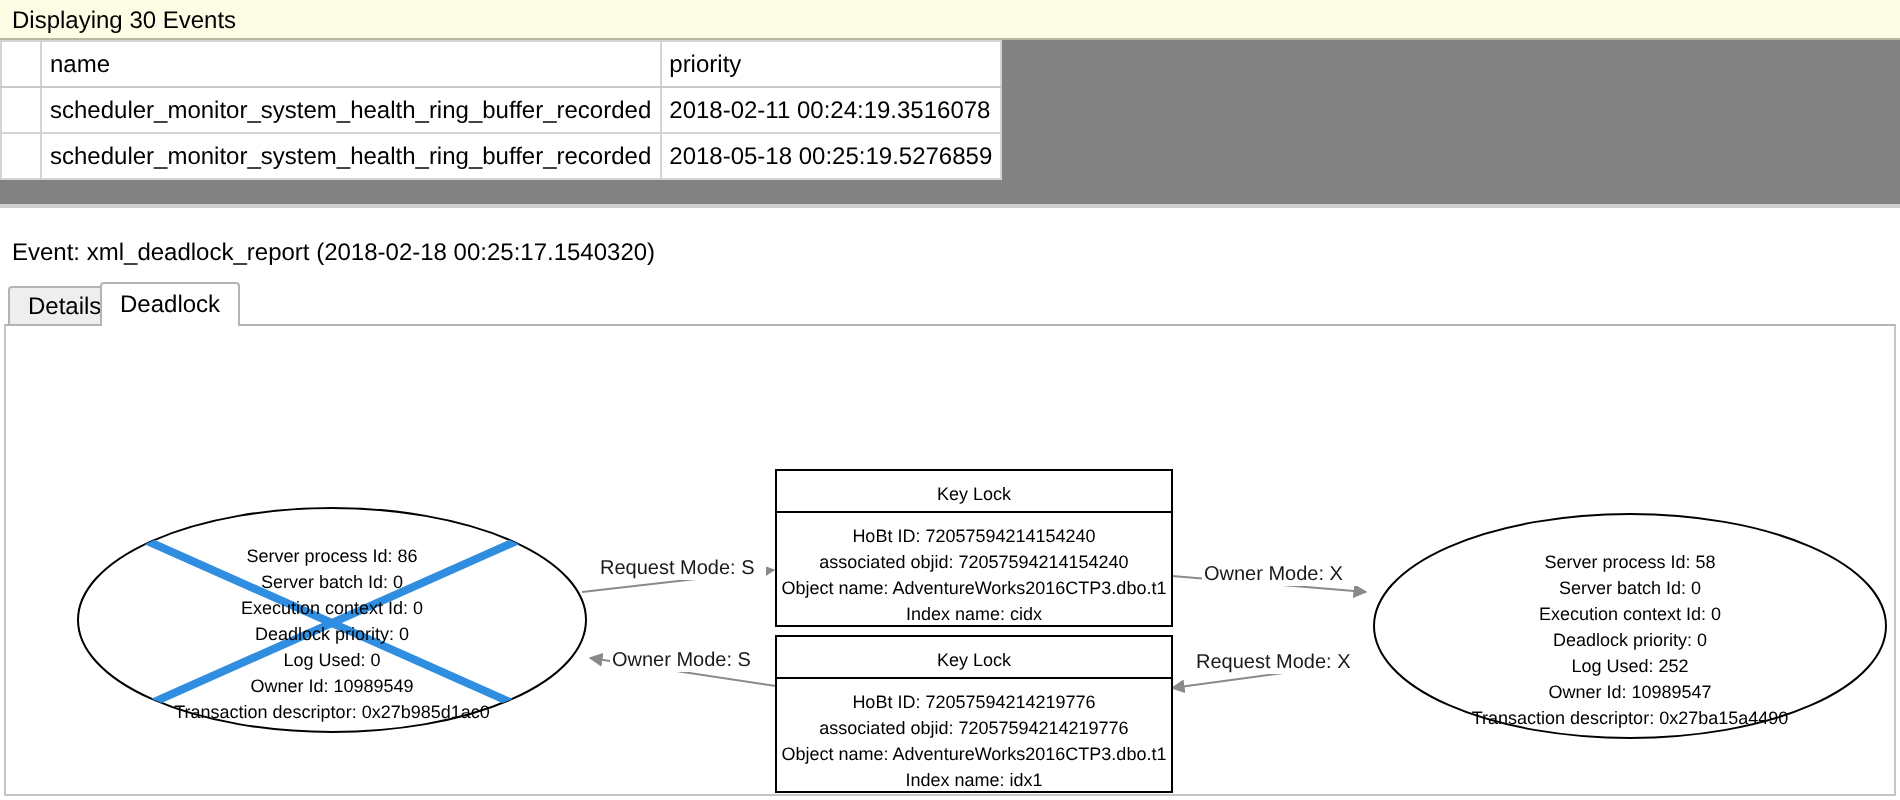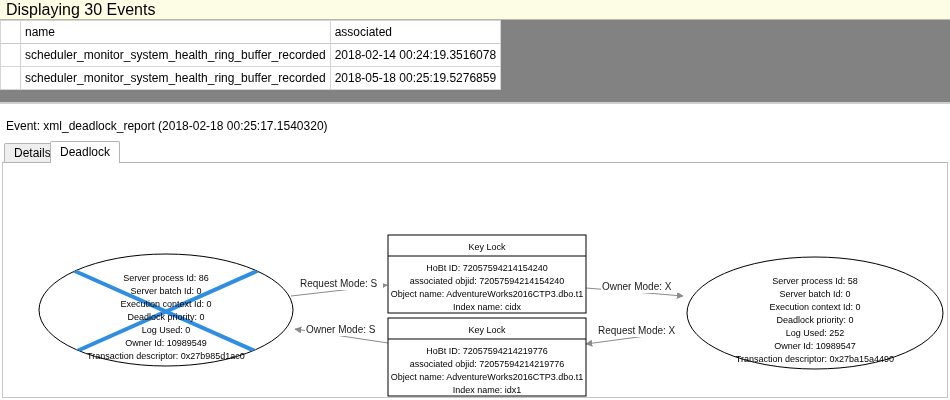--- a/index.html
+++ b/index.html
@@ -11,21 +11,21 @@
     -webkit-font-smoothing:none;
   }
   .app{position:relative;width:950px;height:400px;}
 
   
   .info-bar{
     position:absolute;left:0;top:0;width:950px;height:20px;
     background:#fdfce5;border-bottom:1px solid #b9b9a0;
     display:flex;align-items:center;box-sizing:border-box;padding-left:6px;
   }
-  .info-bar span{font-size:16px;color:#000;}
+  .info-bar span{font-size:12px;color:#000;}
 
   
   .grid-wrap{
     position:absolute;left:0;top:20px;width:950px;height:84px;
     background:#828282;box-sizing:border-box;
     border-bottom:2px solid #cfcfcf;
   }
   table.grid{
     border-collapse:collapse;table-layout:fixed;
     background:#ffffff;
@@ -104,28 +104,28 @@
     <table class="grid">
       <colgroup>
           <col class="c-sel">
           <col class="c-name">
           <col class="c-ts">
         </colgroup>
       <thead>
         <tr>
           <th class="sel-head"></th>
           <th>name</th>
-          <th>associated</th>
+          <th>priority</th>
         </tr>
       </thead>
       <tbody>
         <tr>
           <td class="sel-cell"></td>
           <td class="data name">scheduler_monitor_system_health_ring_buffer_recorded</td>
-          <td class="data">2018-02-14 00:24:19.3516078</td>
+          <td class="data">2018-02-11 00:24:19.3516078</td>
         </tr>
         <tr>
           <td class="sel-cell"></td>
           <td class="data name">scheduler_monitor_system_health_ring_buffer_recorded</td>
           <td class="data">2018-05-18 00:25:19.5276859</td>
         </tr>
       </tbody>
     </table>
   </div>
 

